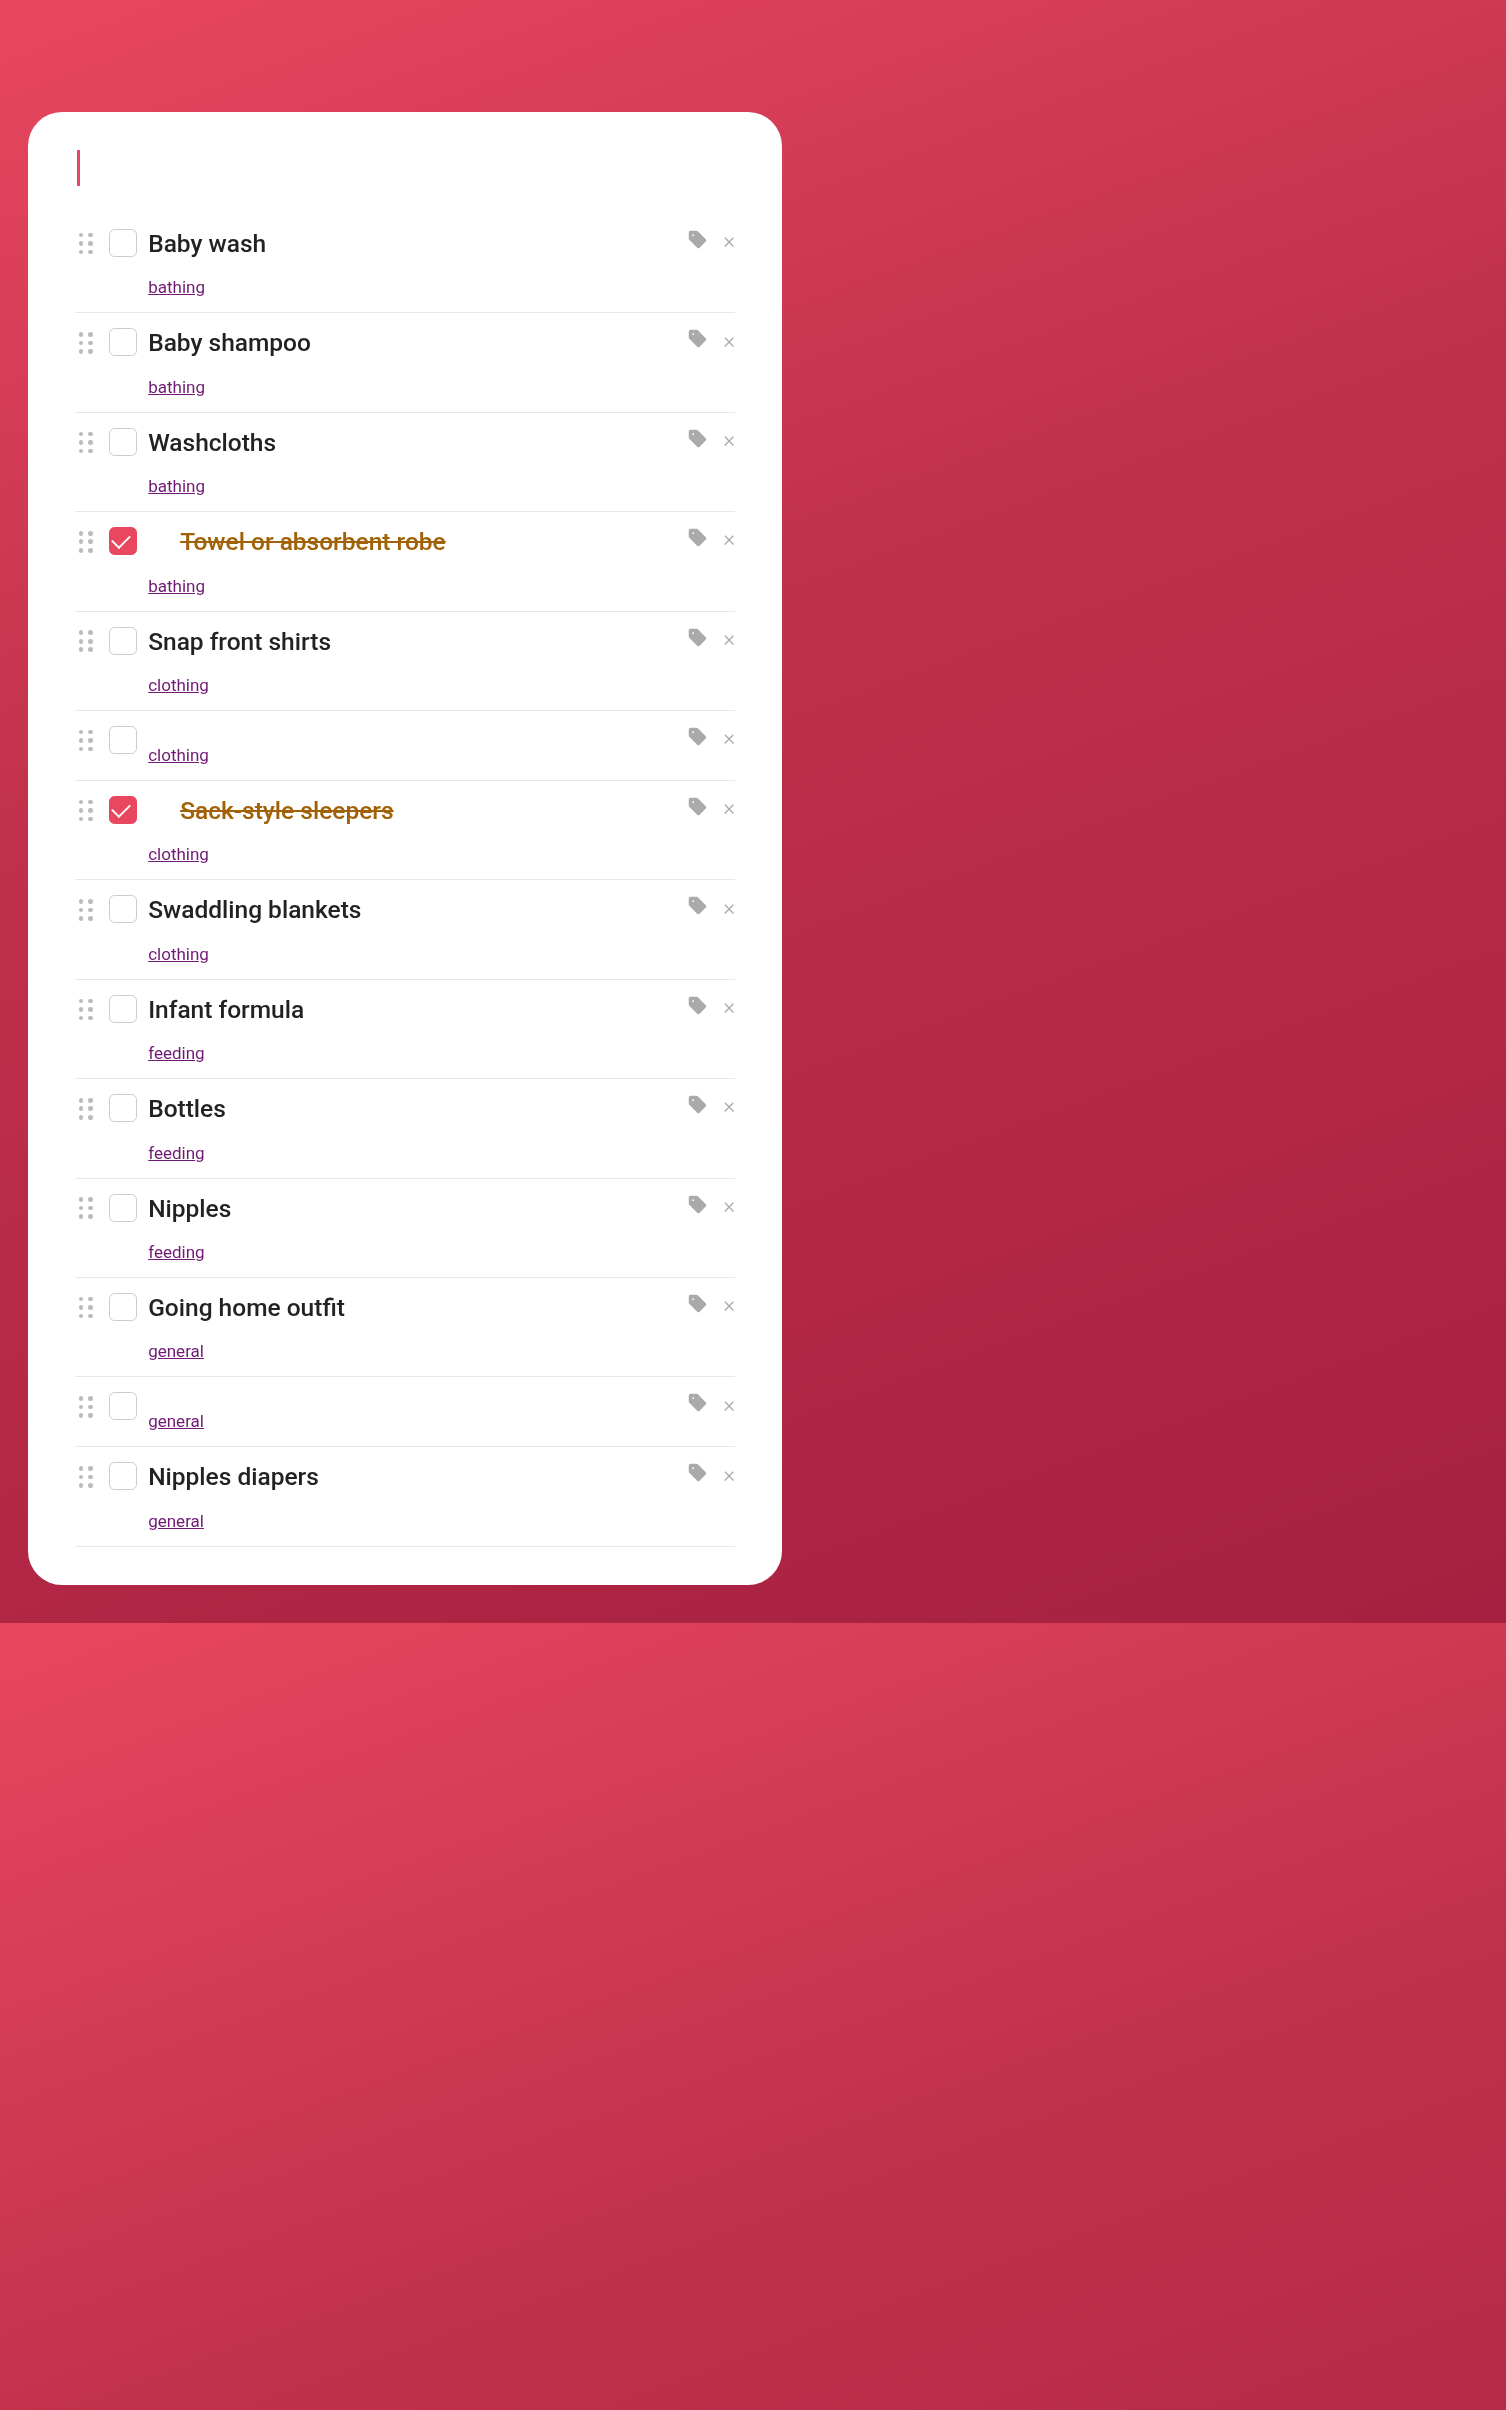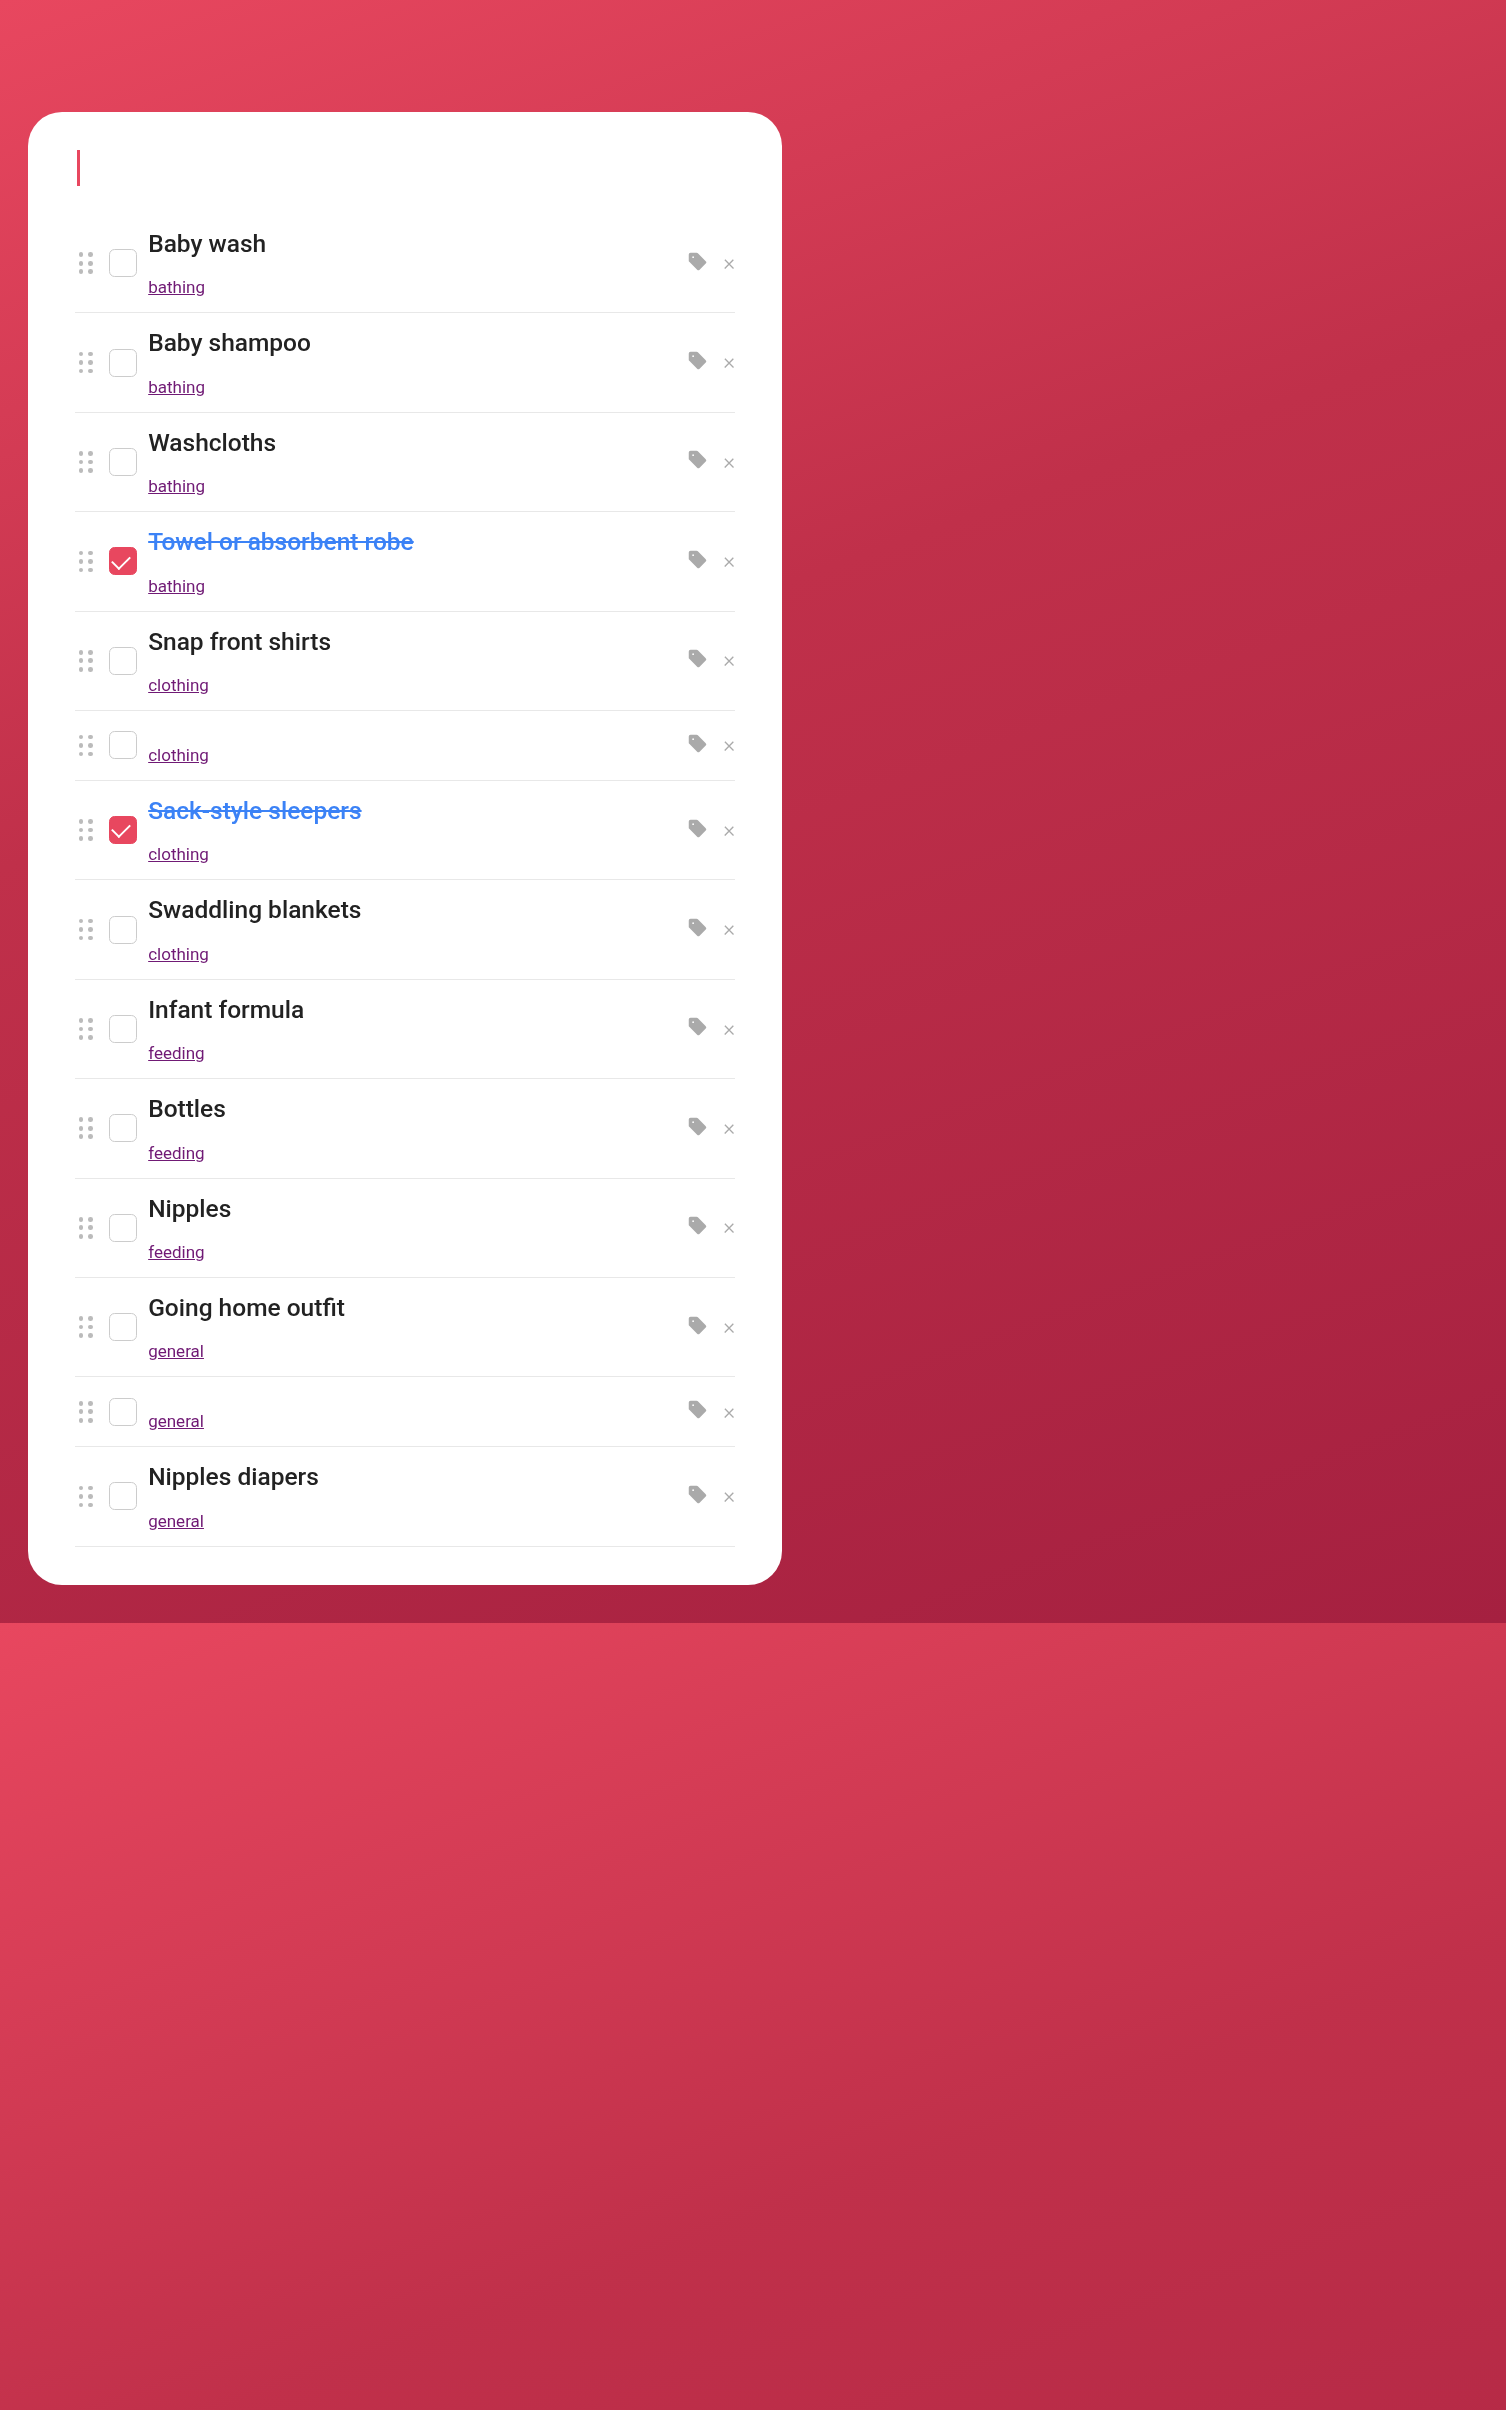--- a/index.html
+++ b/index.html
@@ -52,21 +52,21 @@
       display: inline-block;
       width: 2.8px;
       height: 36px;
       background: #e8475f;
       margin-left: 1.9px;
       vertical-align: middle;
     }
 
     .list-item {
       display: flex;
-      align-items: center;
+      align-items: flex-start;
       padding: 15px 0;
       border-bottom: 0.9px solid #e8e8e8;
       gap: 11.3px;
     }
 
     .drag-handle {
       display: grid;
       grid-template-columns: repeat(2, 5.6px);
       gap: 3.8px;
       padding: 3.8px;
@@ -116,21 +116,22 @@
 
     .item-name {
       font-size: 24.5px;
       font-weight: 500;
       color: #222;
       line-height: 1.2;
     }
 
     .item-name.strikethrough {
       text-decoration: line-through;
-      color: #3b82f6;
+      color: #a16207;
+      margin-left: 32px;
     }
 
     .item-category {
       font-size: 17px;
       color: #701a75;
       margin-top: 19px;
       text-decoration: underline;
     }
 
     .item-actions {

